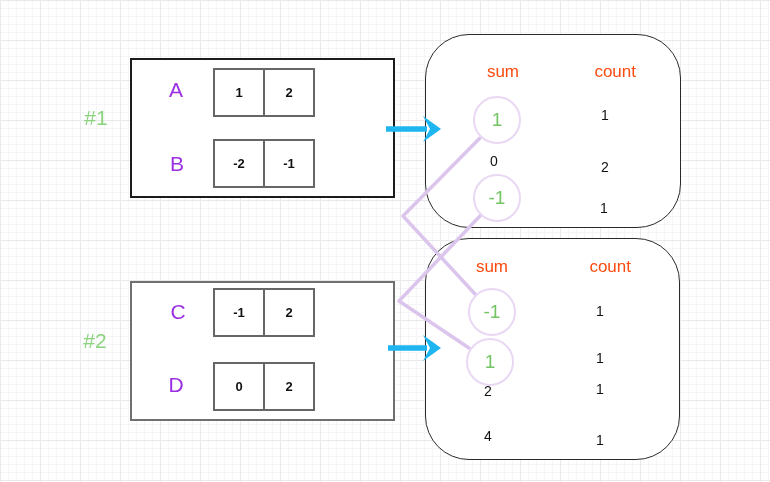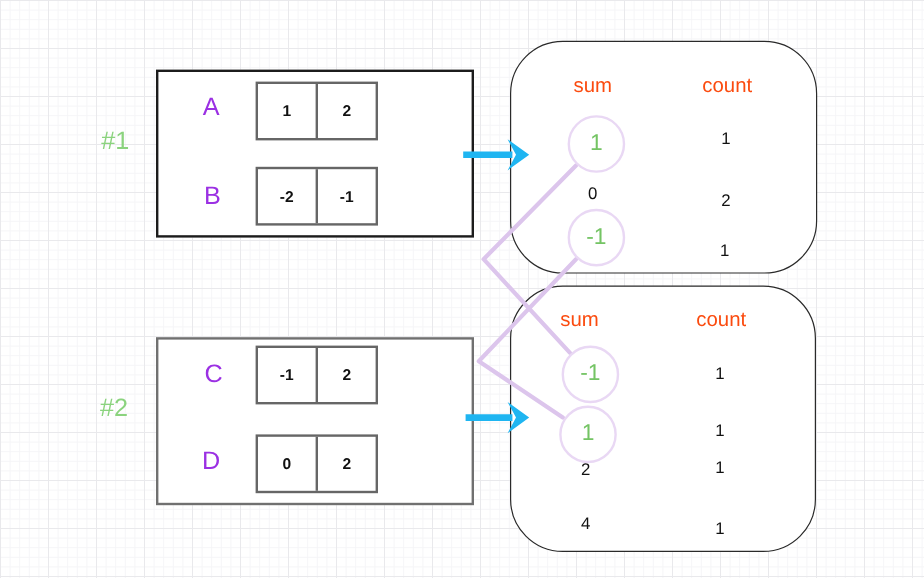--- a/index.html
+++ b/index.html
@@ -35,21 +35,21 @@
   .arr .cell{
     width:48px; height:45px; display:flex; align-items:center; justify-content:center;
     font-size:13px; font-weight:600; color:#111;
   }
   .arr .cell + .cell{border-left:2px solid #666;}
   .rrect{
     position:absolute; background:#fff; border:1.6px solid #2a2a2a;
     border-radius:44px; box-sizing:border-box; z-index:2;
   }
   .col-header{
-    position:absolute; text-align:center; font-size:17px; color:#fb4b0f; z-index:4;
+    position:absolute; text-align:right; font-size:17px; color:#fb4b0f; z-index:4;
   }
   .tnum{
     position:absolute; text-align:center; width:40px; font-size:14px; color:#111; z-index:4;
   }
   .sum-circle{
     position:absolute; width:48px; height:48px; border-radius:50%;
     border:2px solid #e9d8f4; box-sizing:border-box;
     display:flex; align-items:center; justify-content:center;
     font-size:19px; color:#74c464; z-index:6; background:transparent;
   }

